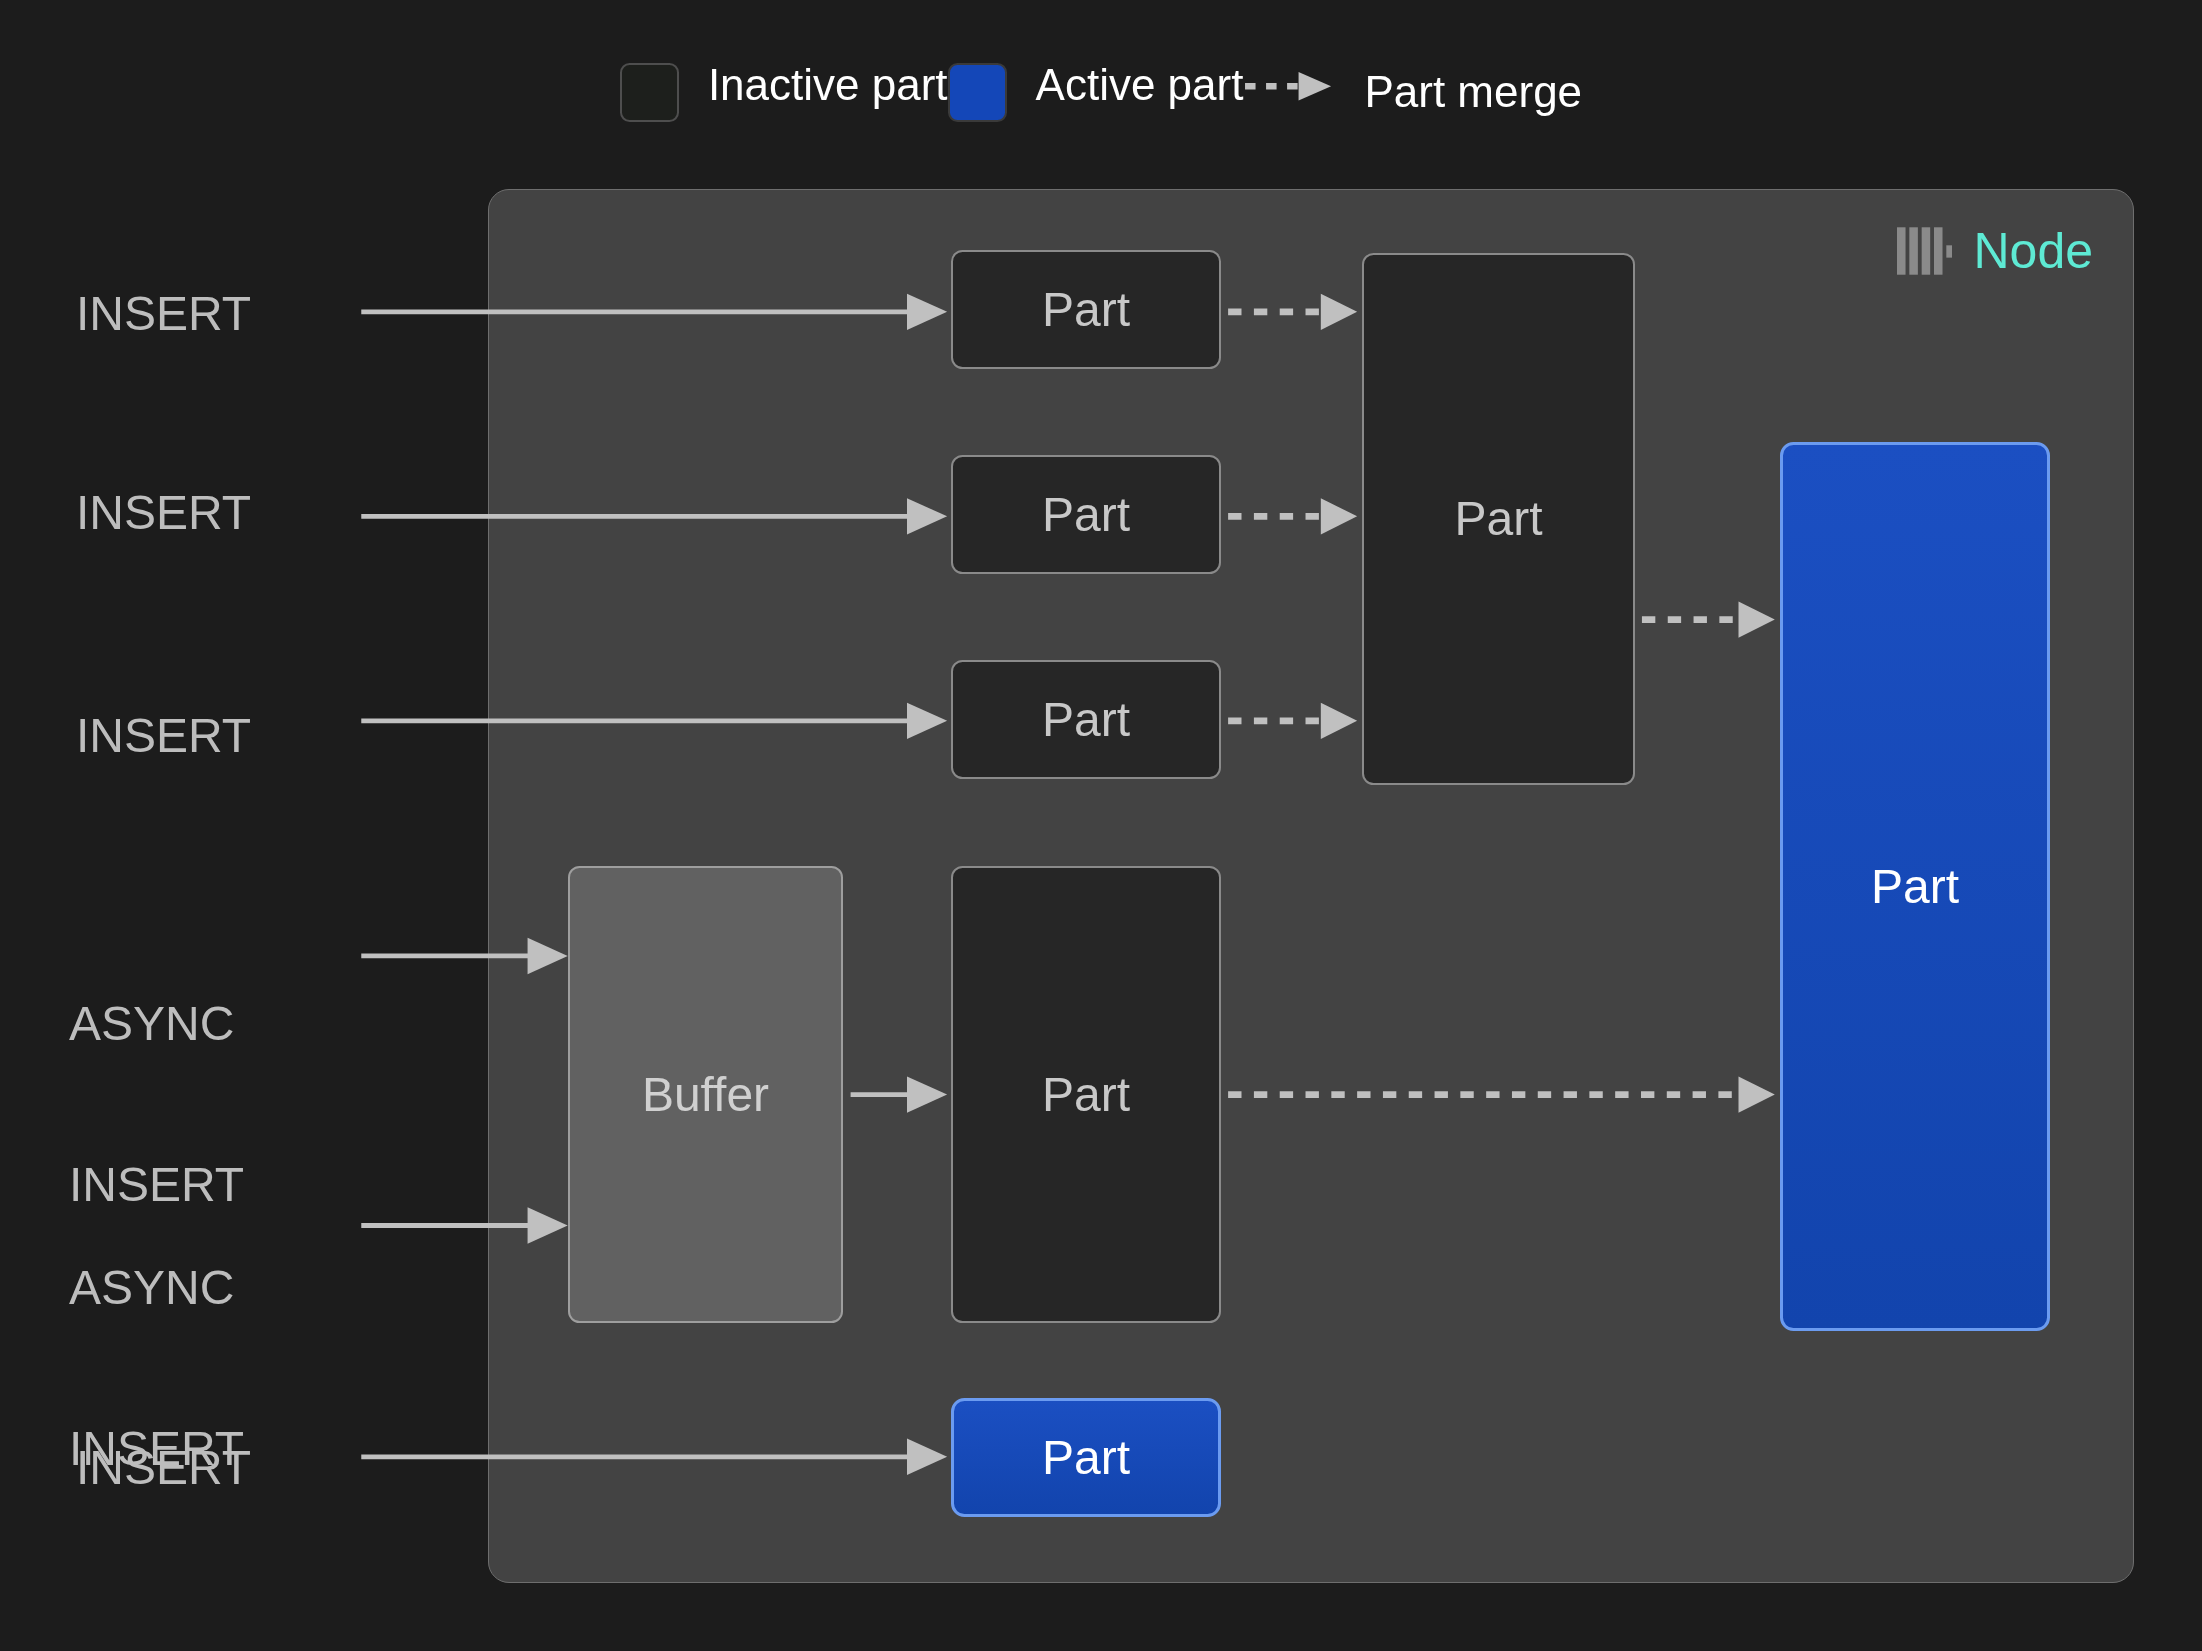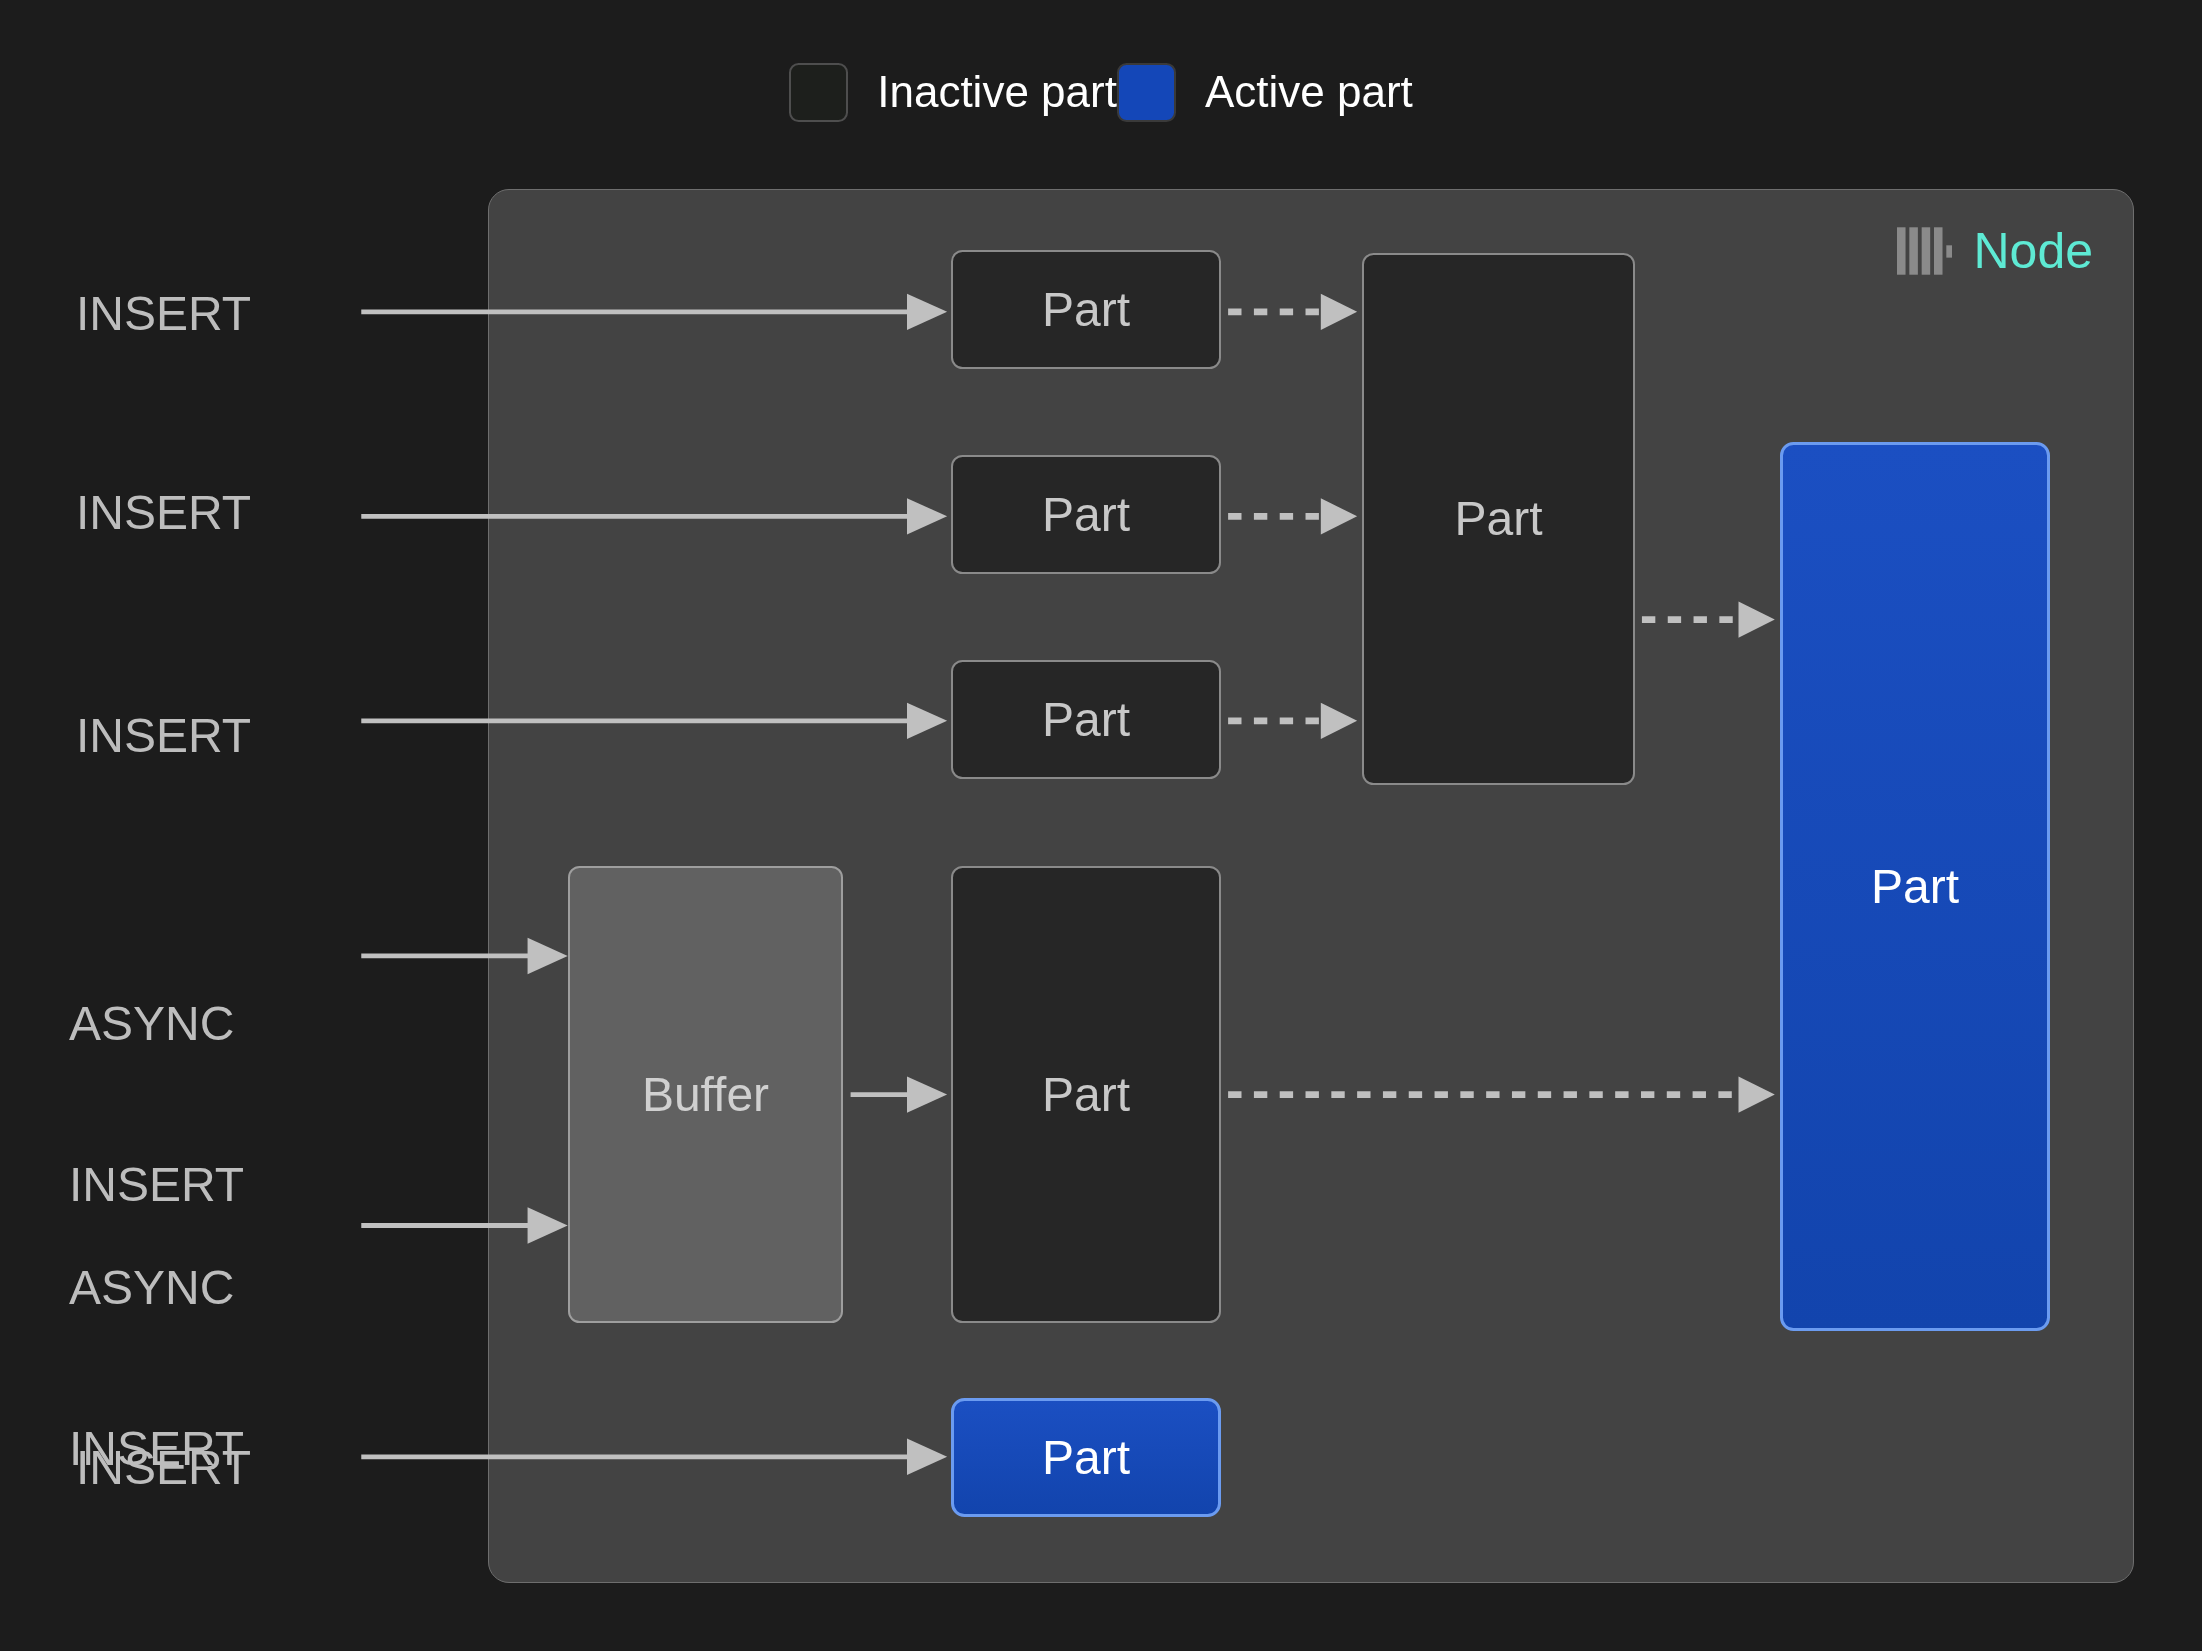--- a/index.html
+++ b/index.html
@@ -22,21 +22,21 @@
     left: 0; top: 46px;
     width: 2202px;
     height: 92px;
     display: flex;
     align-items: center;
     justify-content: center;
     gap: 0;
   }
   .legend-item {
     display: flex;
-    align-items: center;
+    align-items: flex-start;
   }
   .legend-item + .legend-item { }
   .swatch {
     width: 59px;
     height: 59px;
     border-radius: 9.6px;
     box-sizing: border-box;
   }
   .swatch.inactive {
     background: #1d1f1c;
@@ -135,20 +135,27 @@
     <div class="legend-item">
       <span class="swatch inactive"></span>
       <span class="legend-label">Inactive part</span>
     </div>
 
     <div class="legend-item">
       <span class="swatch active"></span>
       <span class="legend-label">Active part</span>
     </div>
 
+    <div class="legend-item">
+      <svg class="legend-arrow" viewBox="0 0 96 34">
+        <line x1="2" y1="17" x2="58" y2="17" stroke="#c0c0c0" stroke-width="7" stroke-dasharray="11 11" stroke-linecap="butt"></line>
+        <polygon points="58,2 92,17 58,32" fill="#c0c0c0"></polygon>
+      </svg>
+      <span class="legend-label">Part merge</span>
+    </div>
 
   </div>
 
   <div id="node-panel">
     <div id="node-header">
       <svg id="node-logo" width="55" height="48" viewBox="0 0 58 50">
         <rect x="0" y="0" width="9" height="50" fill="#8a8a8a"></rect>
         <rect x="13" y="0" width="9" height="50" fill="#8a8a8a"></rect>
         <rect x="26" y="0" width="9" height="50" fill="#8a8a8a"></rect>
         <rect x="39" y="0" width="9" height="50" fill="#8a8a8a"></rect>

